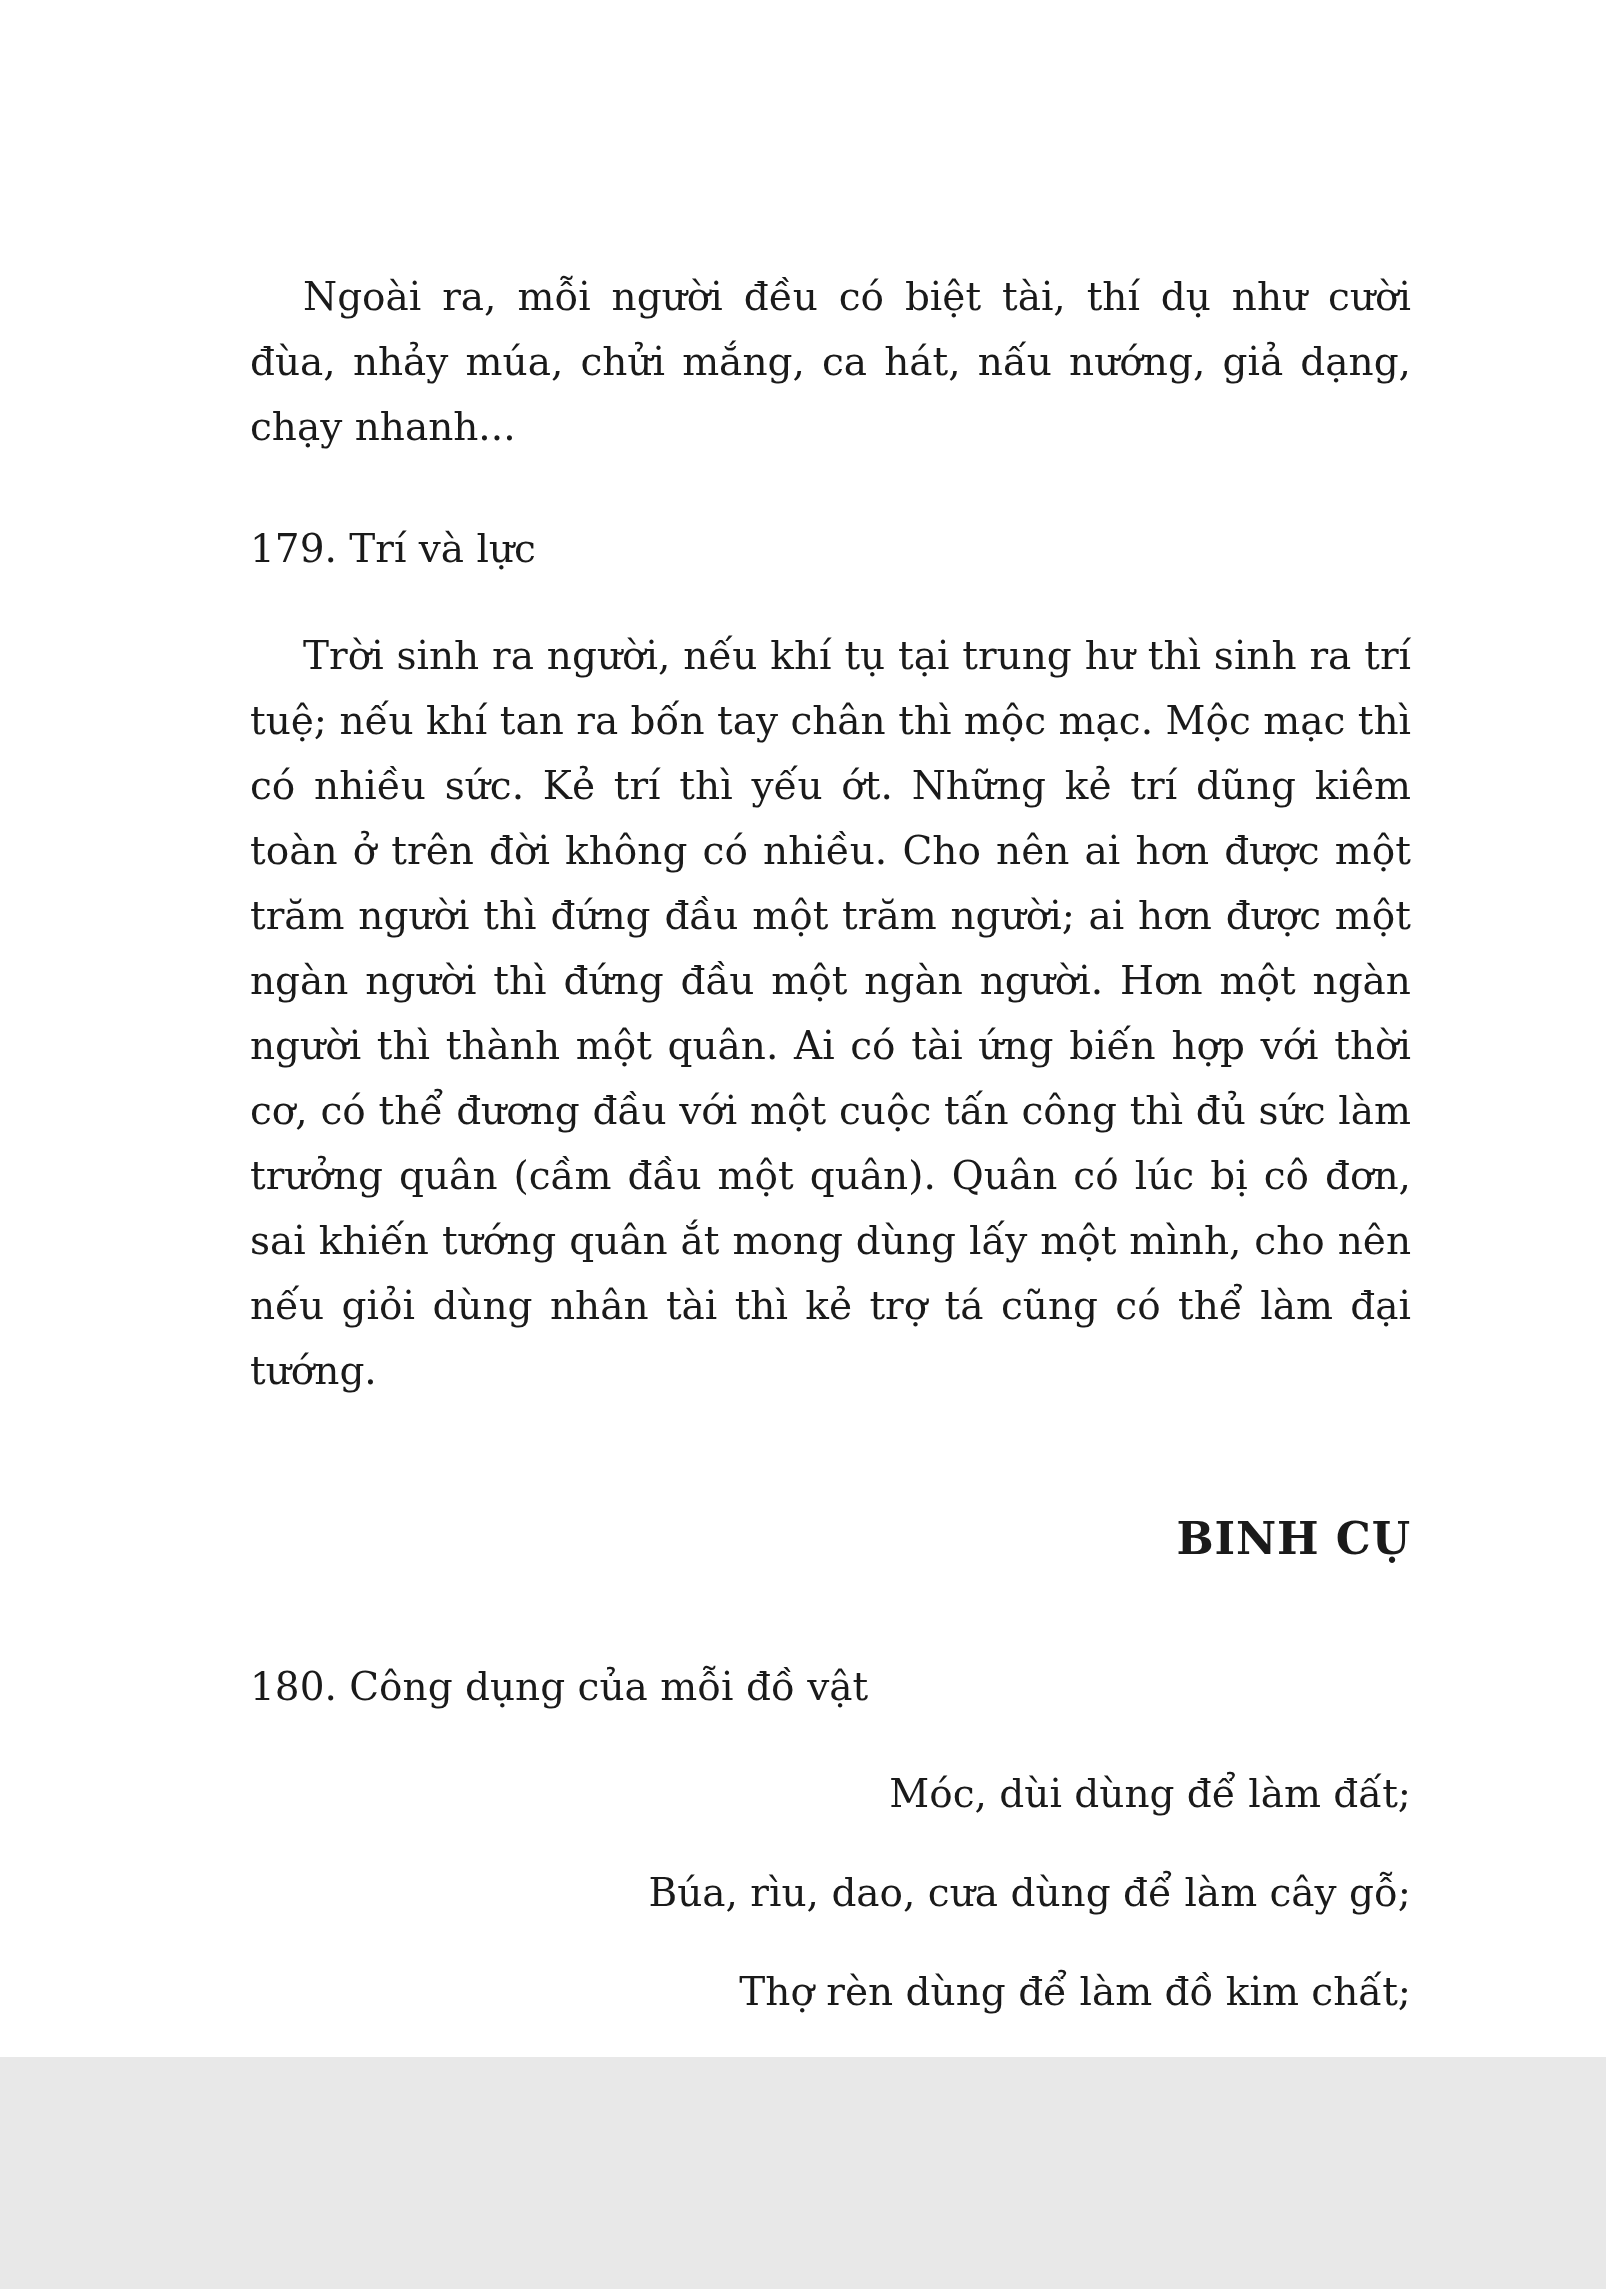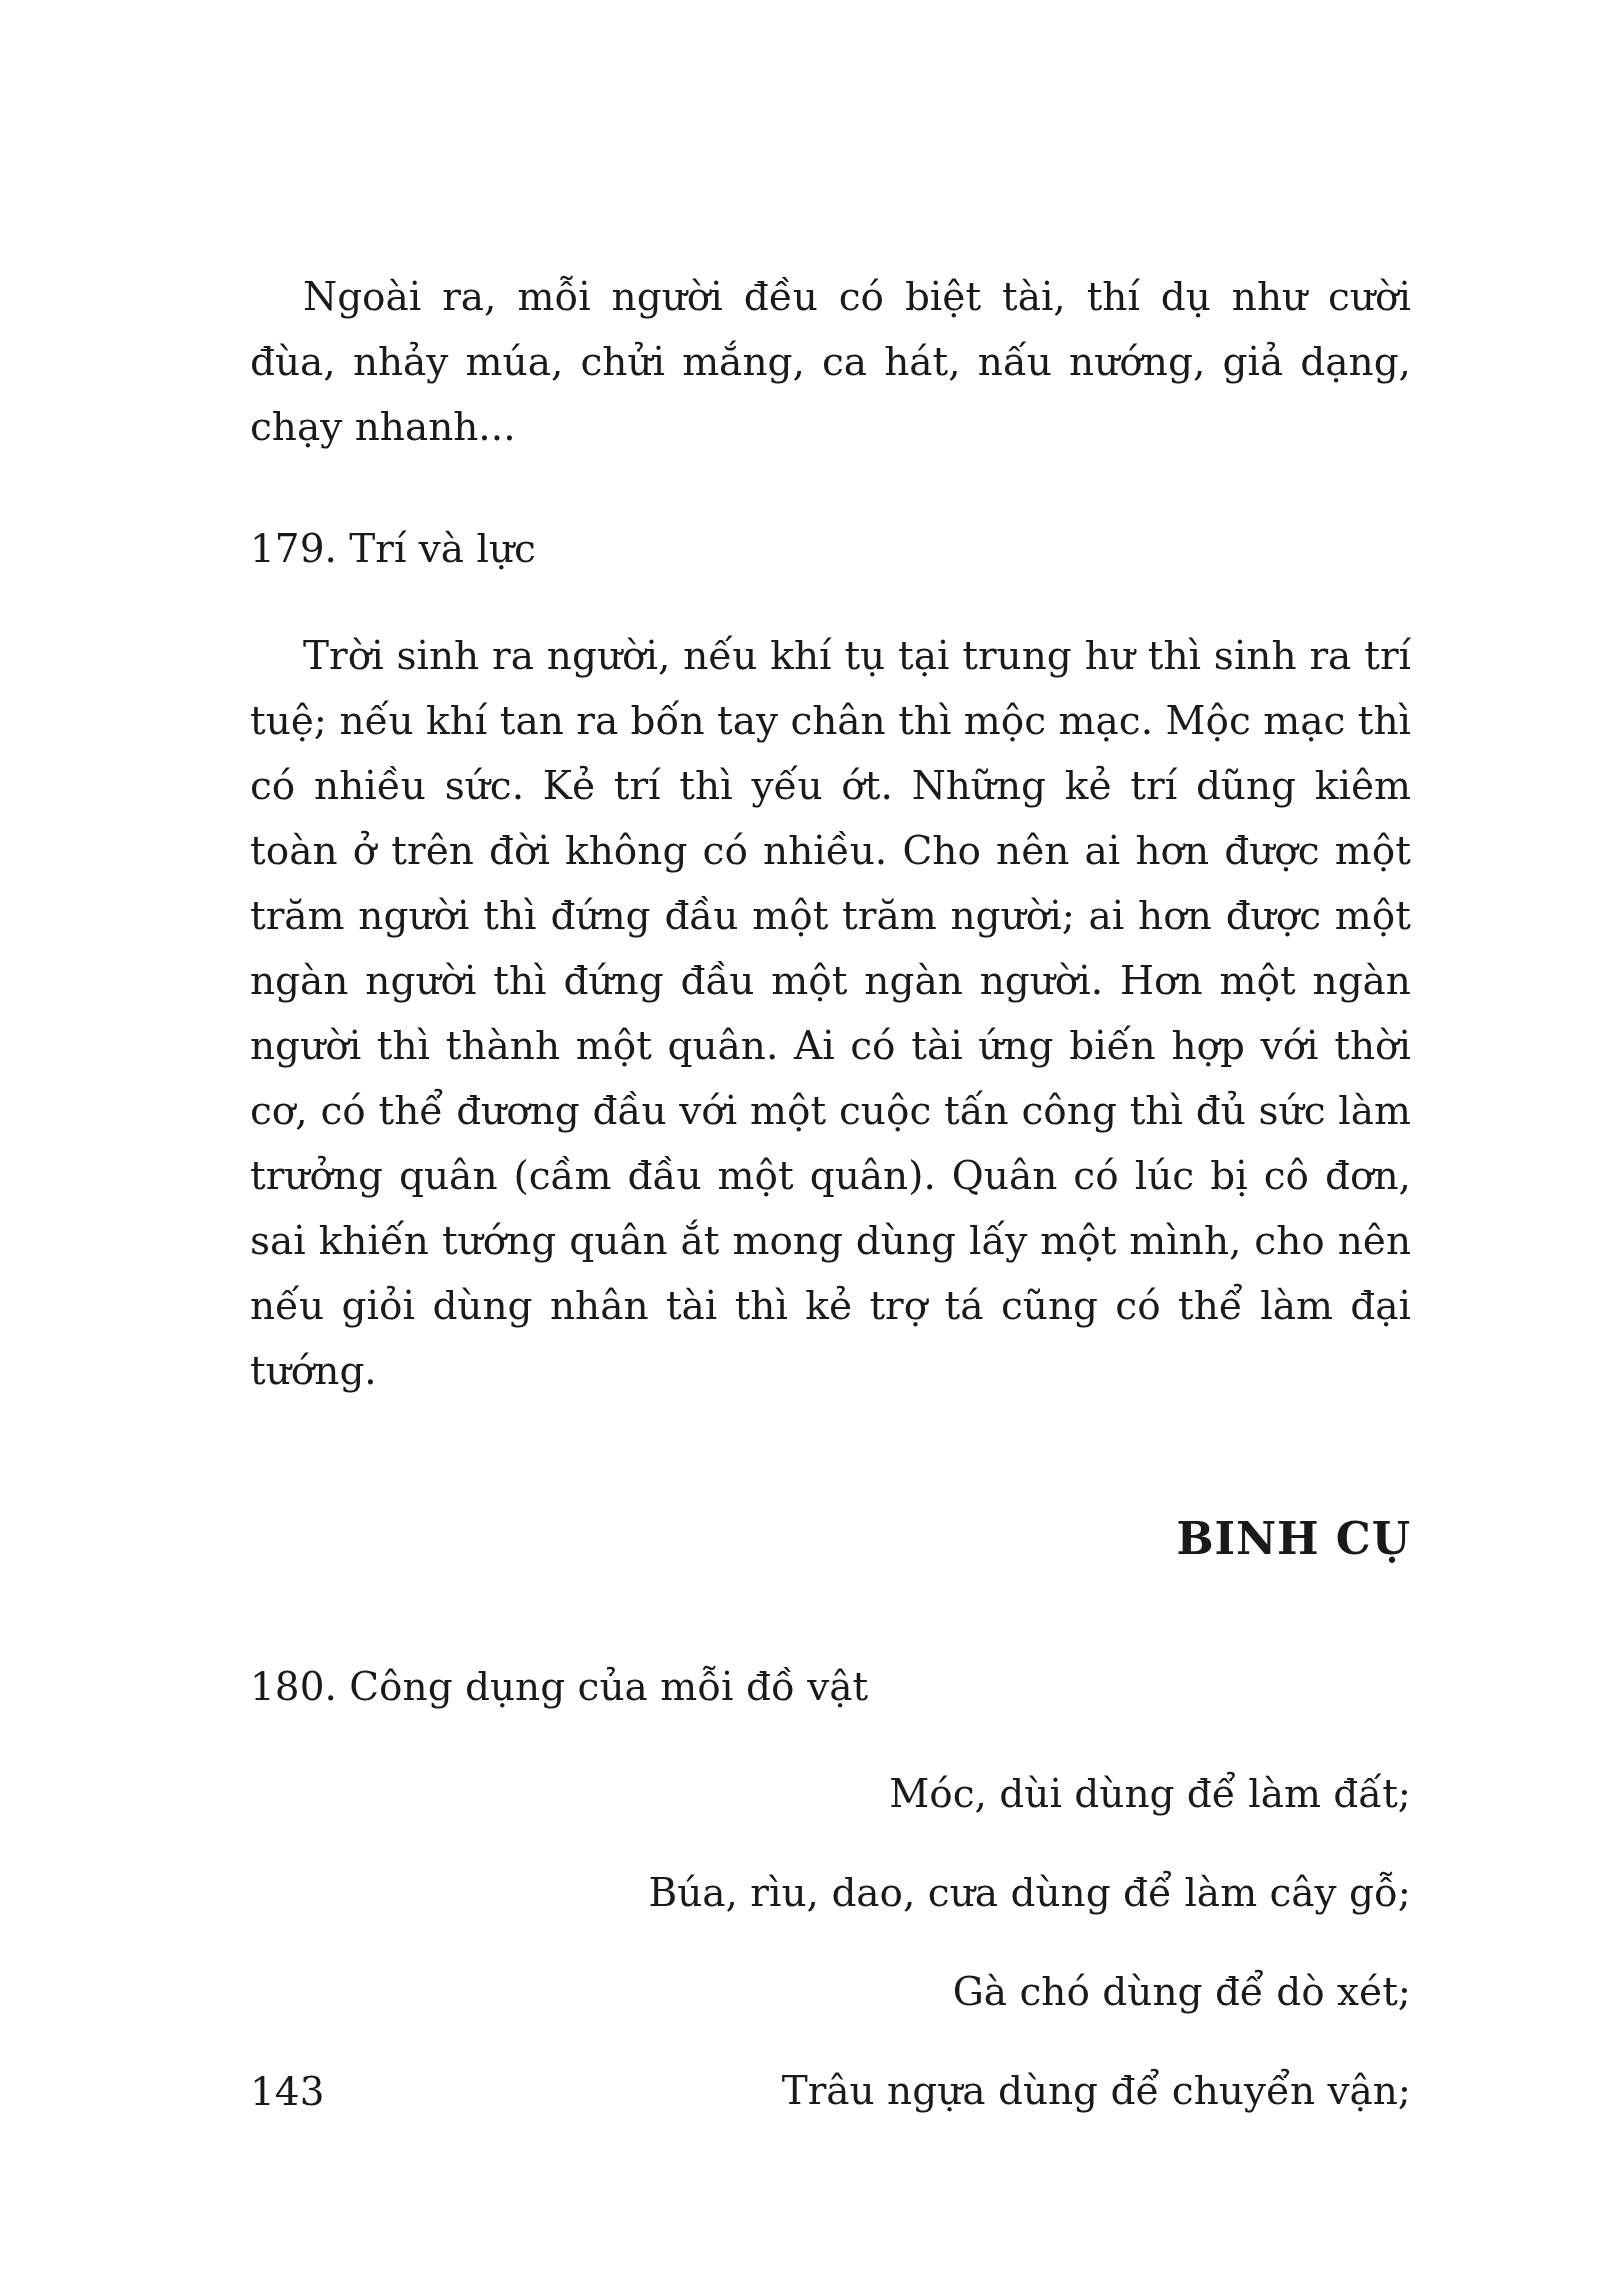--- a/index.html
+++ b/index.html
@@ -3,21 +3,21 @@
 <meta charset="utf-8">
 <style>
   html, body {
     margin: 0;
     padding: 0;
     background: #e8e8e8;
   }
   .page {
     position: relative;
     width: 1606px;
-    height: 2289px;
+    height: 2057px;
     margin: 0 auto;
     background: #ffffff;
     color: #1a1a1a;
     font-family: "DejaVu Serif", "Liberation Serif", serif;
     box-sizing: border-box;
     padding: 264px 195px 0 250px;
     overflow: hidden;
   }
   .body-text {
     font-size: 39px;
@@ -78,20 +78,21 @@
 
   <p class="body-text indent long-para">Trời sinh ra người, nếu khí tụ tại trung hư thì sinh ra trí tuệ; nếu khí tan ra bốn tay chân thì mộc mạc. Mộc mạc thì có nhiều sức. Kẻ trí thì yếu ớt. Những kẻ trí dũng kiêm toàn ở trên đời không có nhiều. Cho nên ai hơn được một trăm người thì đứng đầu một trăm người; ai hơn được một ngàn người thì đứng đầu một ngàn người. Hơn một ngàn người thì thành một quân. Ai có tài ứng biến hợp với thời cơ, có thể đương đầu với một cuộc tấn công thì đủ sức làm trưởng quân (cầm đầu một quân). Quân có lúc bị cô đơn, sai khiến tướng quân ắt mong dùng lấy một mình, cho nên nếu giỏi dùng nhân tài thì kẻ trợ tá cũng có thể làm đại tướng.</p>
 
   <h1 class="chapter-heading">BINH CỤ</h1>
 
   <h2 class="section-heading">180. Công dụng của mỗi đồ vật</h2>
 
   <div class="list-block">
     <p class="list-line">Móc, dùi dùng để làm đất;</p>
     <p class="list-line">Búa, rìu, dao, cưa dùng để làm cây gỗ;</p>
+    <p class="list-line">Thợ rèn dùng để làm đồ kim chất;</p>
     <p class="list-line">Gà chó dùng để dò xét;</p>
     <p class="list-line">Trâu ngựa dùng để chuyển vận;</p>
   </div>
 
   <div class="page-number">143</div>
 
 </div>
 
 
 </body></html>

